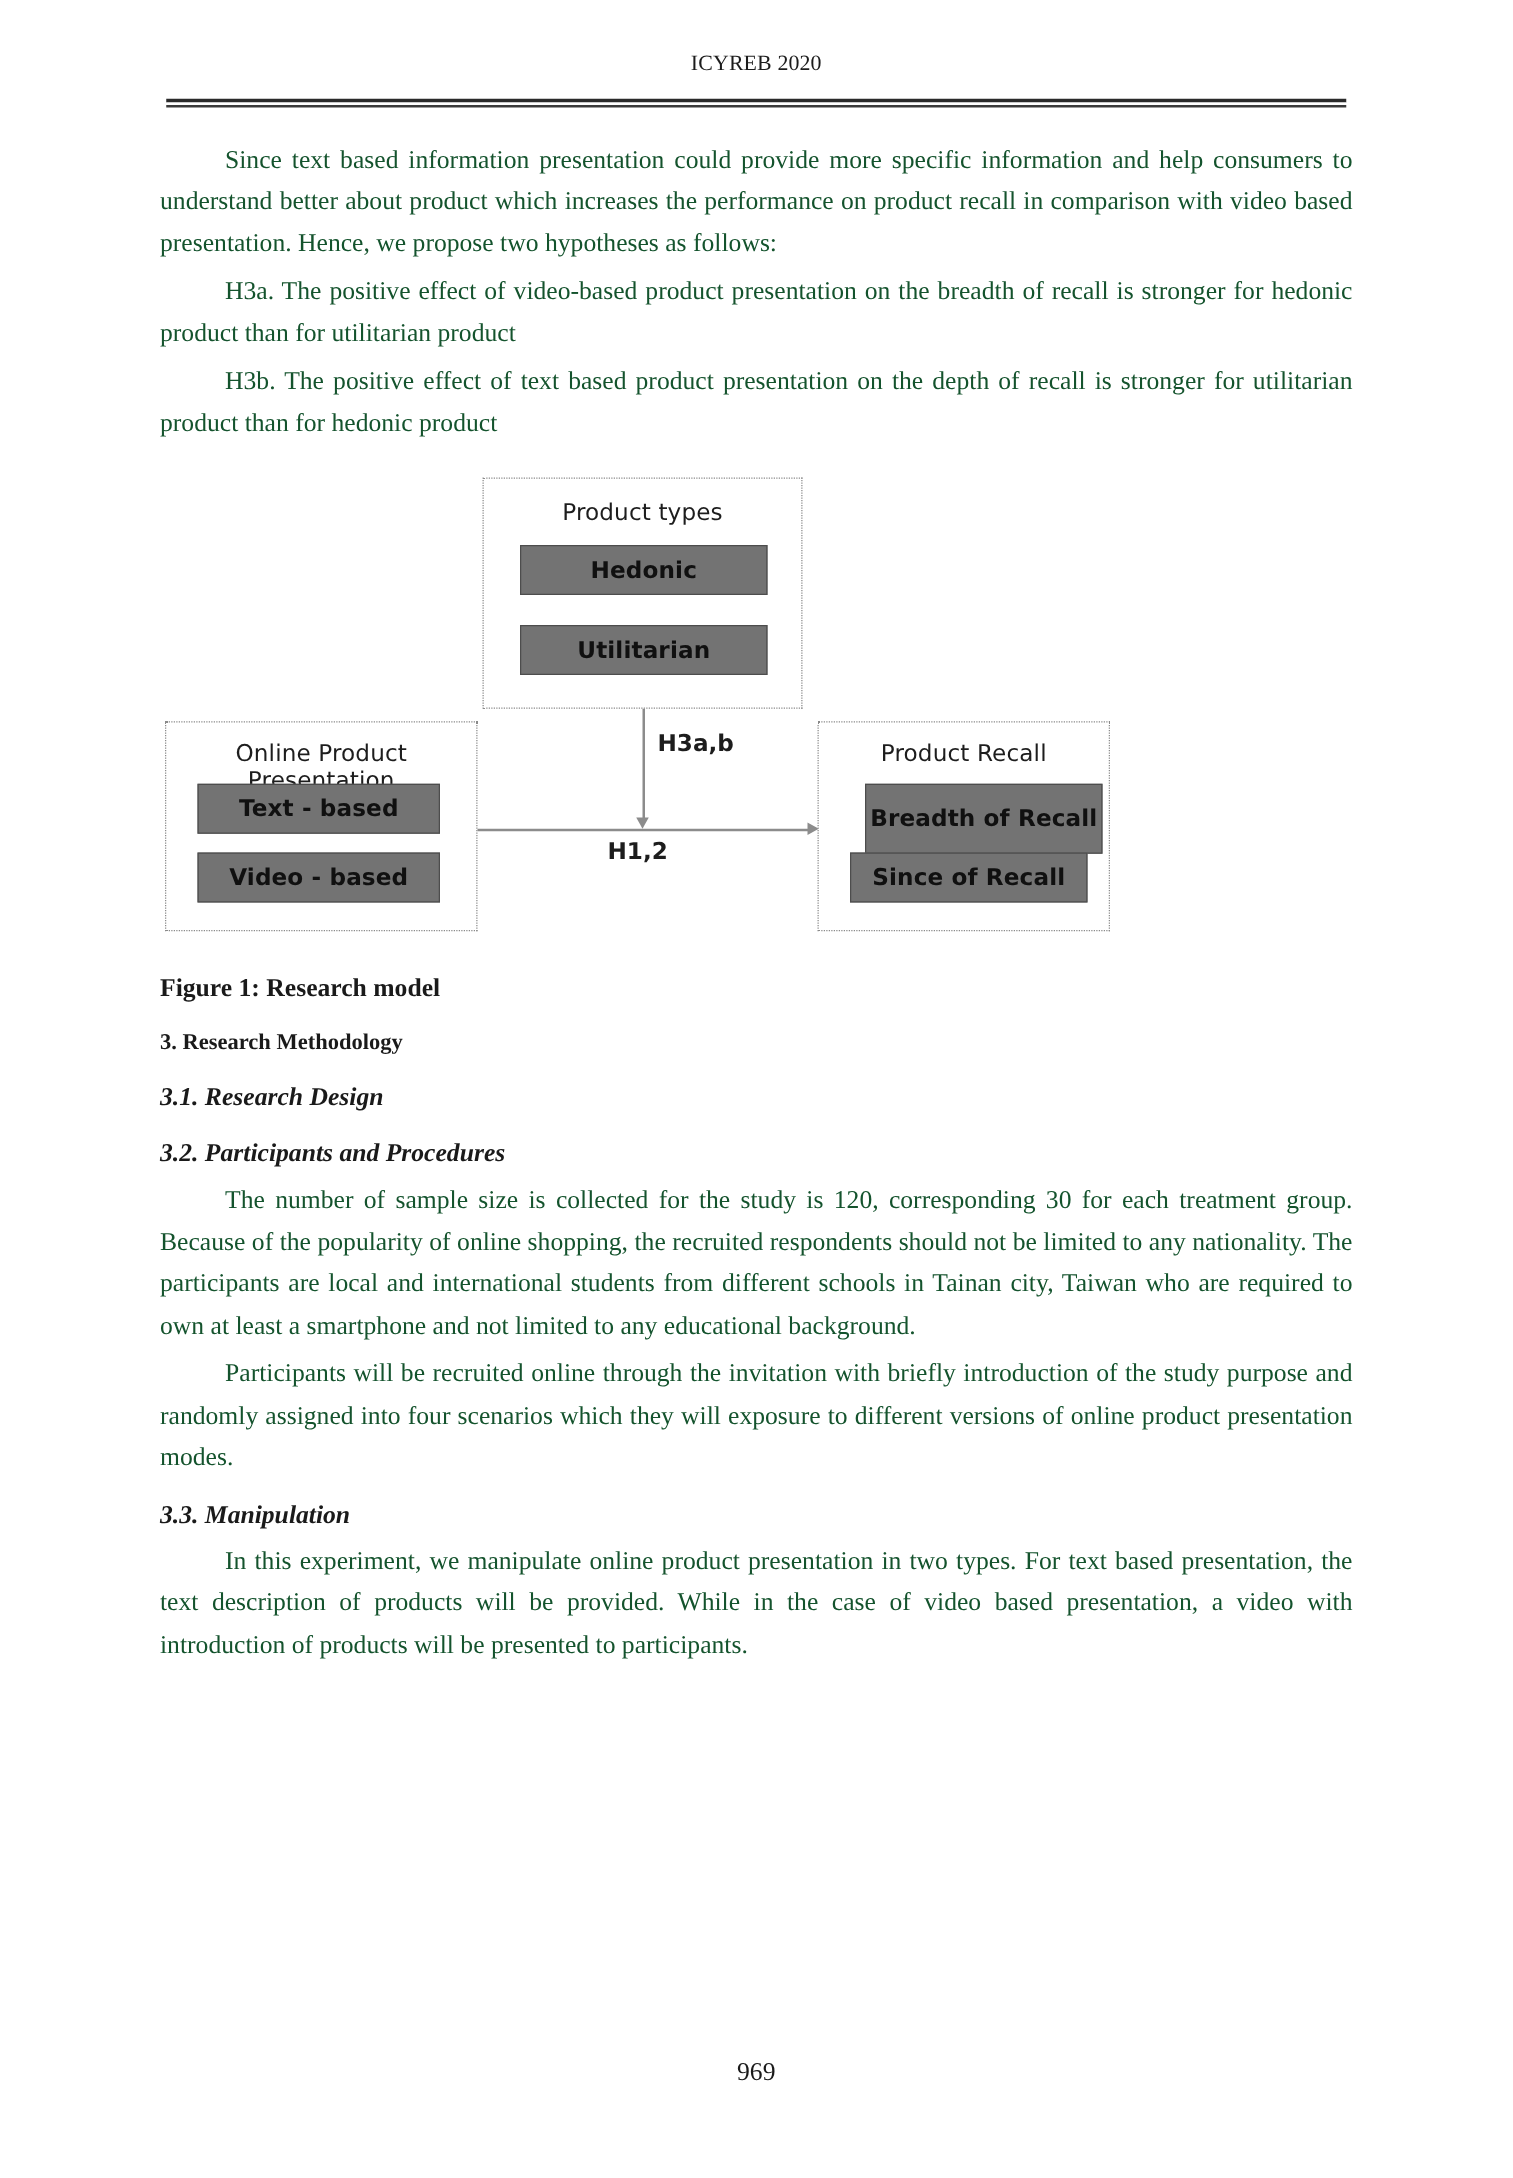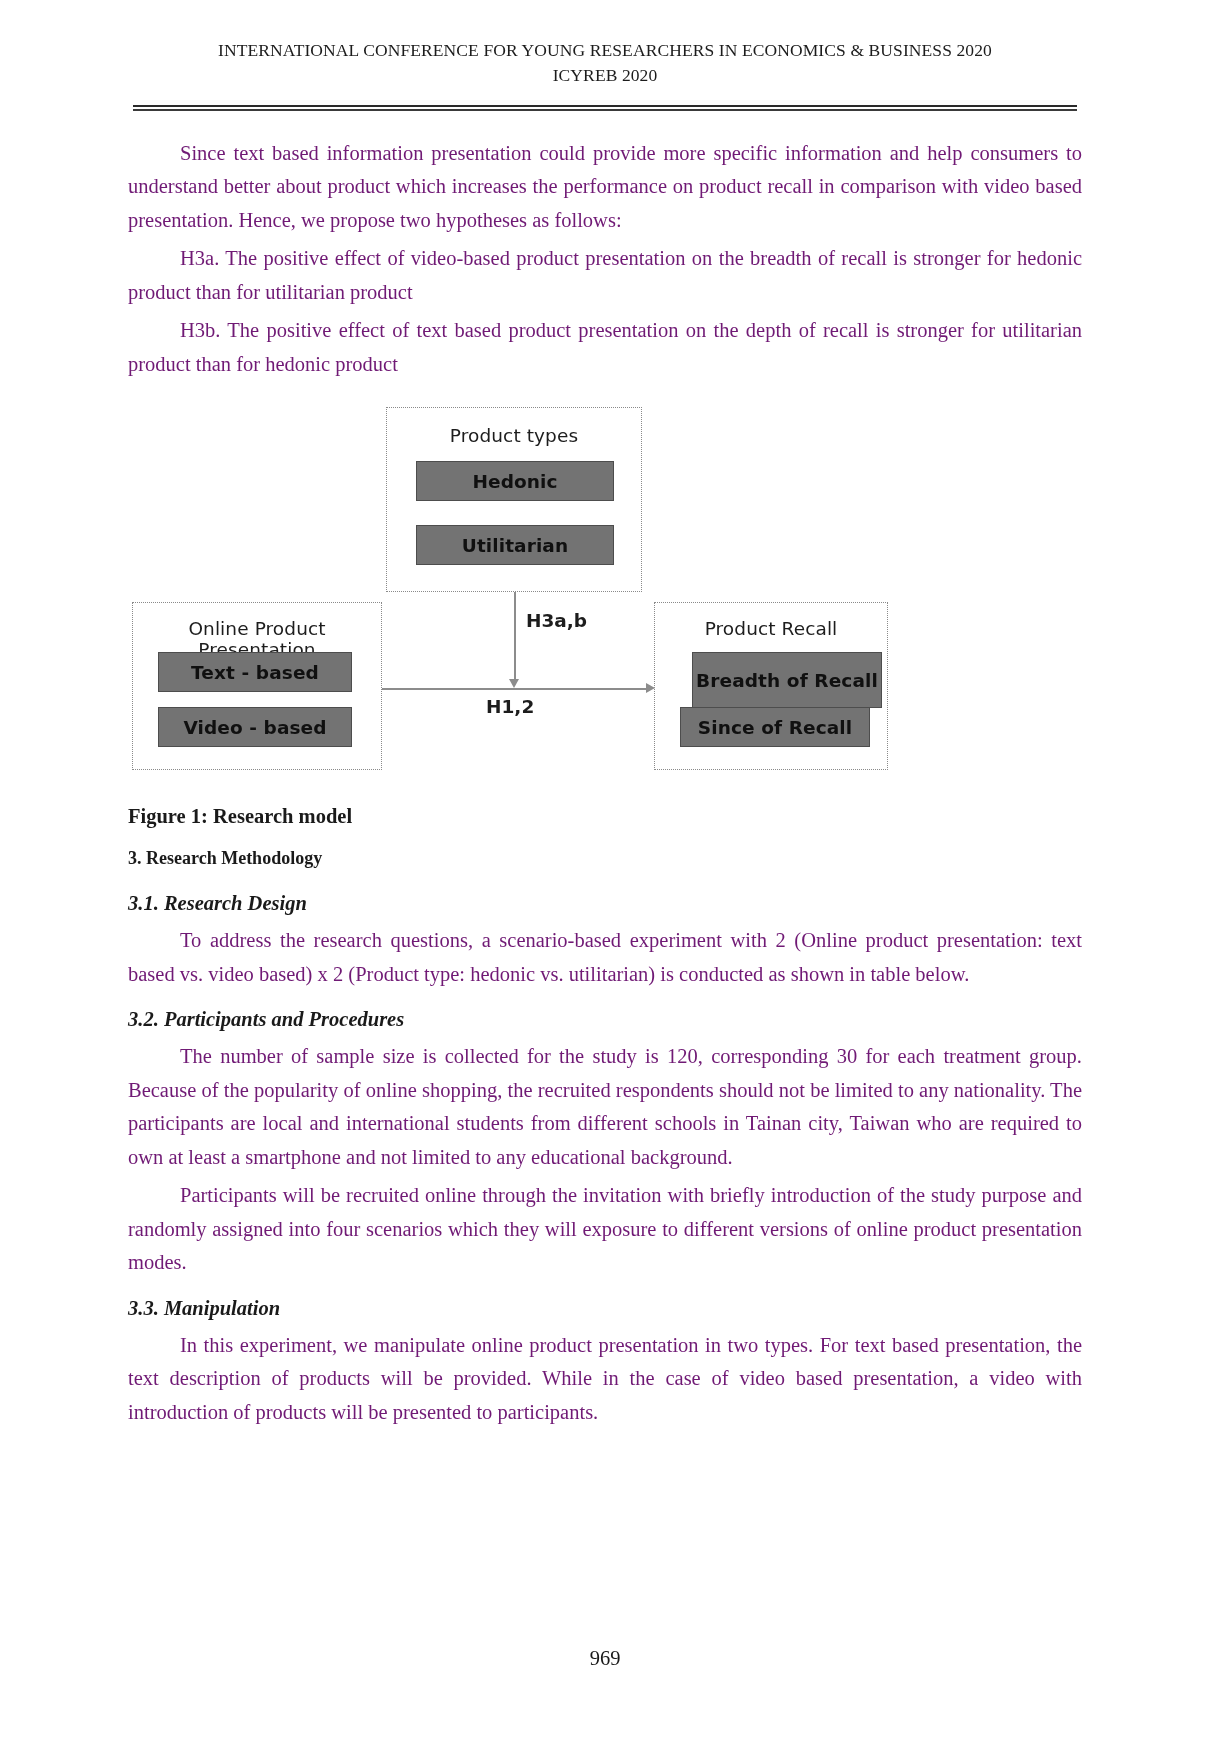--- a/index.html
+++ b/index.html
@@ -49,21 +49,21 @@
   .body-col {
     margin-top: 26px;
   }
   p.para {
     margin: 0 0 0 0;
     font-size: 20.5px;
     line-height: 33.5px;
     text-align: justify;
     text-justify: inter-word;
     text-indent: 52px;
-    color: #701a75;
+    color: #14532d;
   }
   p.para + p.para { margin-top: 5px; }
 
   h3.sec {
     font-size: 18px;
     line-height: 33px;
     font-weight: bold;
     margin: 14px 0 6px 0;
     text-indent: 0;
   }
@@ -159,21 +159,20 @@
     border-bottom: 5.5px solid transparent;
     border-left: 9px solid #8c8c8c;
   }
 </style>
 </head>
 <body>
 
 <div class="page">
 
   <div class="runhead">
-    <div>INTERNATIONAL CONFERENCE FOR YOUNG RESEARCHERS IN ECONOMICS &amp; BUSINESS 2020</div>
     <div class="runhead-line2">ICYREB 2020</div>
   </div>
   <div class="rule-wrap">
     <div class="rule-thick"></div>
     <div class="rule-gap"></div>
     <div class="rule-thin"></div>
   </div>
 
   <div class="body-col">
 
@@ -208,21 +207,20 @@
       <div class="line-h" style="left:254px; top:285px; width:266px;"></div>
       <div class="arrowhead-right" style="left:518px; top:280px;"></div>
       <div class="lbl" style="left:358px; top:293px;">H1,2</div>
 
     </div>
 
     <p class="figcap">Figure 1: Research model</p>
 
     <h3 class="sec">3. Research Methodology</h3>
     <h4 class="subsec">3.1. Research Design</h4>
-    <p class="para">To address the research questions, a scenario-based experiment with 2 (Online product presentation: text based vs. video based) x 2 (Product type: hedonic vs. utilitarian) is conducted as shown in table below.</p>
 
     <h4 class="subsec">3.2. Participants and Procedures</h4>
     <p class="para">The number of sample size is collected for the study is 120, corresponding 30 for each treatment group. Because of the popularity of online shopping, the recruited respondents should not be limited to any nationality. The participants are local and international students from different schools in Tainan city, Taiwan who are required to own at least a smartphone and not limited to any educational background.</p>
     <p class="para">Participants will be recruited online through the invitation with briefly introduction of the study purpose and randomly assigned into four scenarios which they will exposure to different versions of online product presentation modes.</p>
 
     <h4 class="subsec">3.3. Manipulation</h4>
     <p class="para">In this experiment, we manipulate online product presentation in two types. For text based presentation, the text description of products will be provided. While in the case of video based presentation, a video with introduction of products will be presented to participants.</p>
 
   </div>
 

